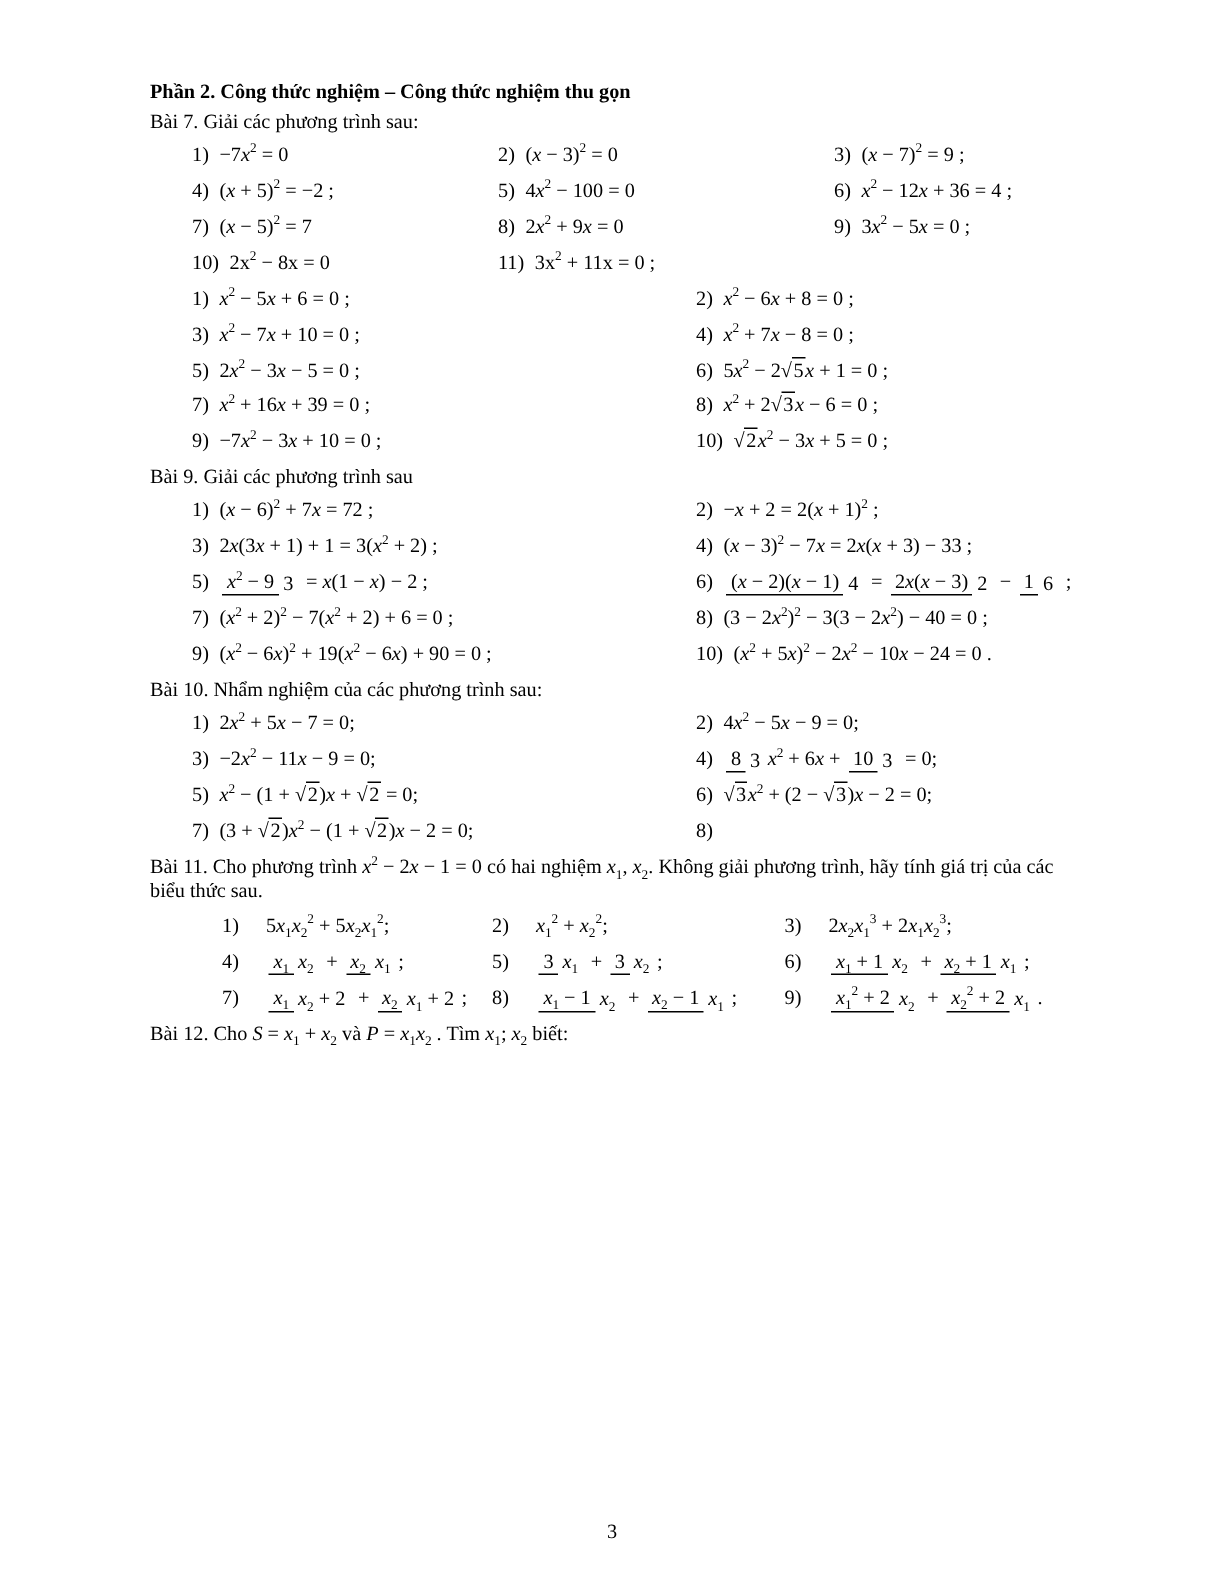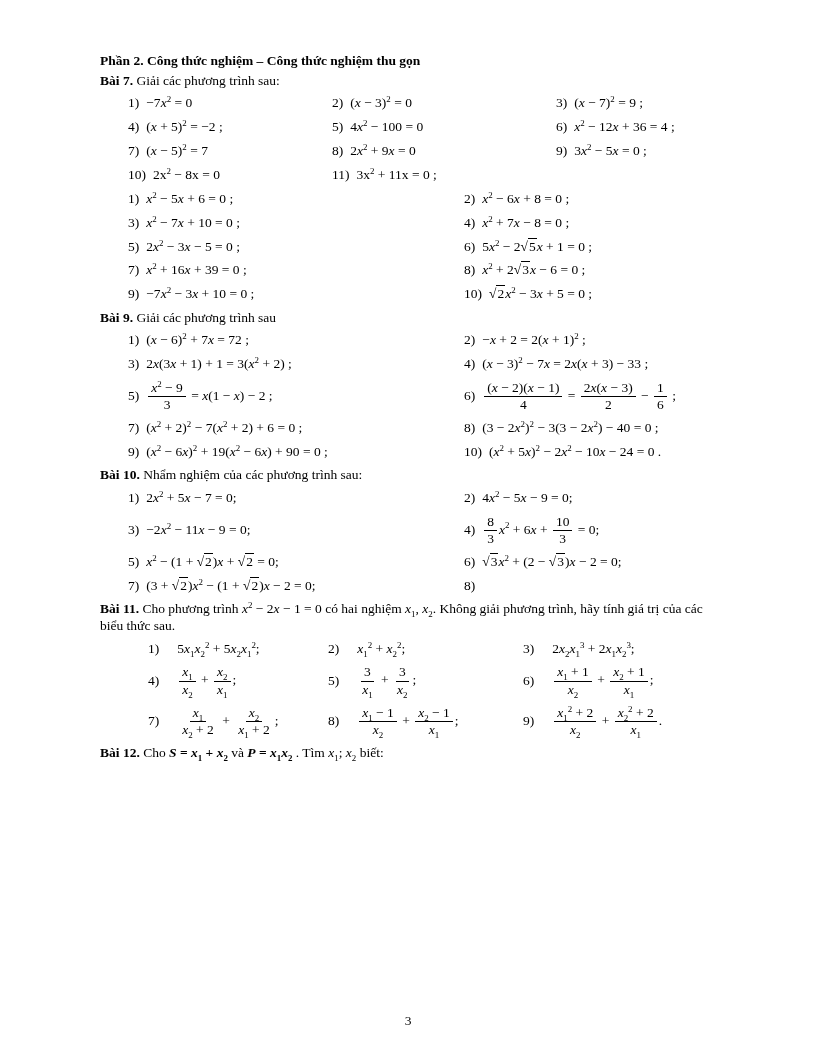--- a/index.html
+++ b/index.html
@@ -6,33 +6,33 @@
   html, body { margin: 0; padding: 0; background: #ffffff; }
   body { font-family: "Liberation Serif", serif; }
   .page {
     width: 816px; height: 1056px; margin: 0 auto; background: #fff;
     position: relative; padding: 48px 88px 0 100px; color: #000;
     font-size: 13.5px; line-height: 1.25; overflow: hidden;
   }
   .part-heading { font-weight: bold; margin: 5px 0 2px 0; }
   .exercise { margin: 0; }
   .ex-head { margin: 3px 0 2px 0; }
-  .ex-head b { font-weight: bold; }
+  .ex-head b { font-weight: normal; }
   .grid { display: grid; }
   .cols3-b7 { grid-template-columns: 204px 224px 1fr; padding-left: 28px; }
   .cols2   { grid-template-columns: 336px 1fr; padding-left: 28px; }
   .cols3-b11 { grid-template-columns: 180px 195px 1fr; padding-left: 48px; }
   .item { padding: 3.5px 0; display: flex; align-items: center; }
   .inum { margin-right: 7px; white-space: nowrap; }
   .cols3-b11 .inum { margin-right: 18px; }
   .imath { display: inline-block; }
   sup { font-size: 0.66em; line-height: 0; }
   sub { font-size: 0.66em; line-height: 0; }
   i { font-style: italic; }
-  x-f { display: inline-flex; flex-direction: column; align-items: center;
+  x-f { display: inline-flex; flex-direction: row; align-items: center;
         vertical-align: middle; margin: 0 2px; line-height: 1.2; text-align: right; }
   x-t { display: block; border-bottom: 1px solid #000; padding: 0 3px; }
   x-b { display: block; padding: 0 3px; }
   x-s { border-top: 1px solid #000; padding: 0 1px; }
   .after-line { margin: 3px 0 2px 0; }
   .page-footer { position: absolute; bottom: 26px; left: 0; right: 0; text-align: center; font-size: 13.5px; }
 </style>
 </head>
 <body>
 

